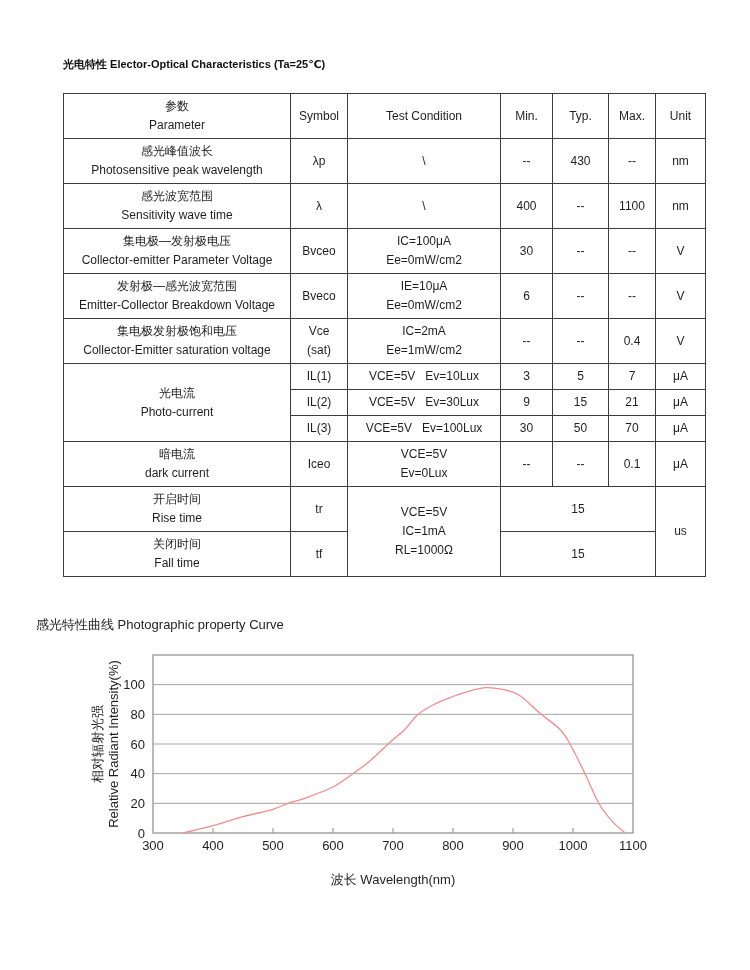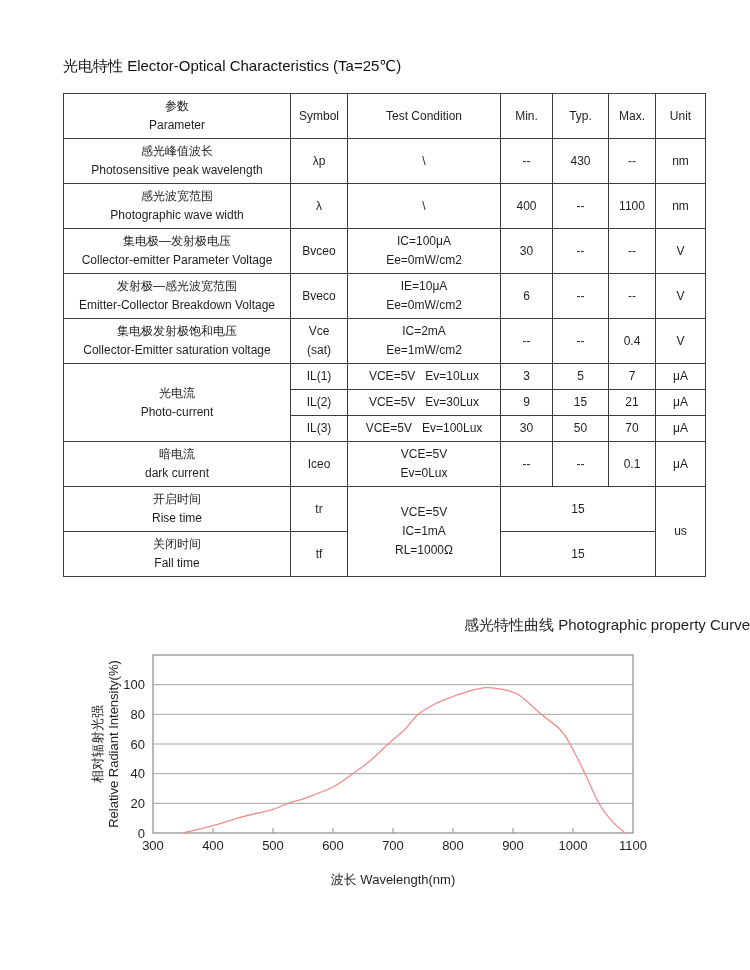--- a/index.html
+++ b/index.html
@@ -6,21 +6,21 @@
   .page{
     position:relative;
     width:750px;height:970px;
     background:#ffffff;
     font-family:"Liberation Sans","DejaVu Sans",sans-serif;
     color:#1f1f1f;
     overflow:hidden;
   }
   .sec-title{
     position:absolute;left:63px;
-    font-size:15px;font-weight:normal;color:#111;
+    font-size:11px;font-weight:bold;color:#111;
     white-space:nowrap;
   }
   #title1{top:57px;}
   #title2{top:588px;}
   table.eo{
     position:absolute;left:63px;top:93px;
     width:642px;
     border-collapse:collapse;
     table-layout:fixed;
   }
@@ -28,21 +28,21 @@
     border:1px solid #3c3c3c;
     text-align:center;
     vertical-align:middle;
     font-size:12px;
     font-weight:normal;
     padding:3px 2px;
   }
   .ln{line-height:19px;white-space:pre-wrap;}
   .chart-title{
     position:absolute;left:36px;top:616px;width:714px;
-    text-align:right;font-size:15px;color:#1f1f1f;
+    text-align:left;font-size:13px;color:#1f1f1f;
   }
   svg.chart{position:absolute;left:0;top:640px;}
 </style>
 </head>
 <body>
 
 <div class="page">
 
   <div id="title1" class="sec-title">光电特性 Elector-Optical Characteristics (Ta=25℃)</div>
 
@@ -103,21 +103,21 @@
           <td>
             <div class="ln">--</div>
           </td>
           <td>
             <div class="ln">nm</div>
           </td>
         </tr>
         <tr>
           <td>
             <div class="ln">感光波宽范围</div>
-            <div class="ln">Photographic wave width</div>
+            <div class="ln">Sensitivity wave time</div>
           </td>
           <td>
             <div class="ln">λ</div>
           </td>
           <td>
             <div class="ln">\</div>
           </td>
           <td>
             <div class="ln">400</div>
           </td>

